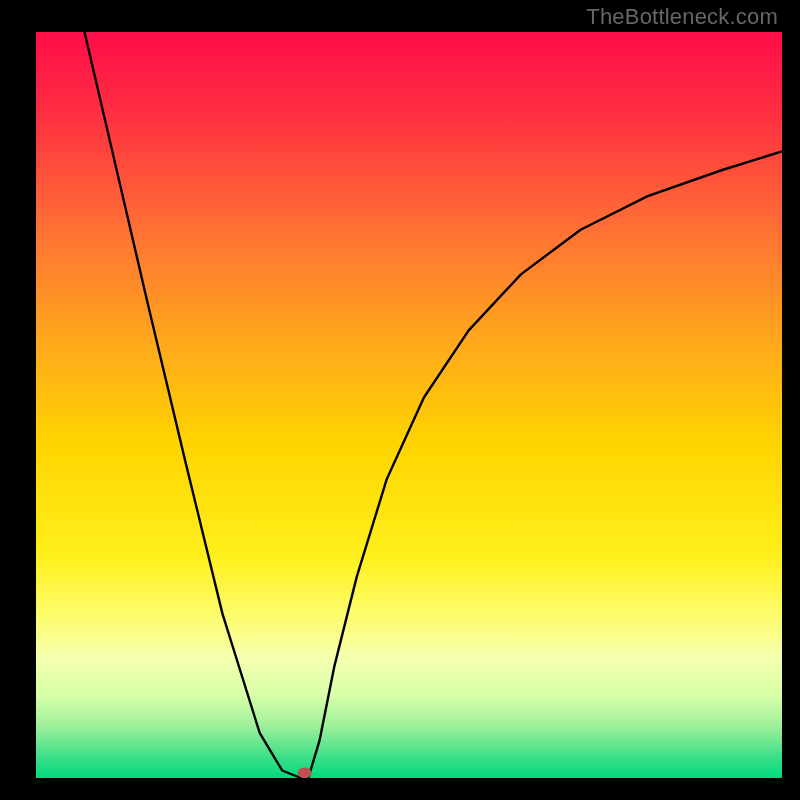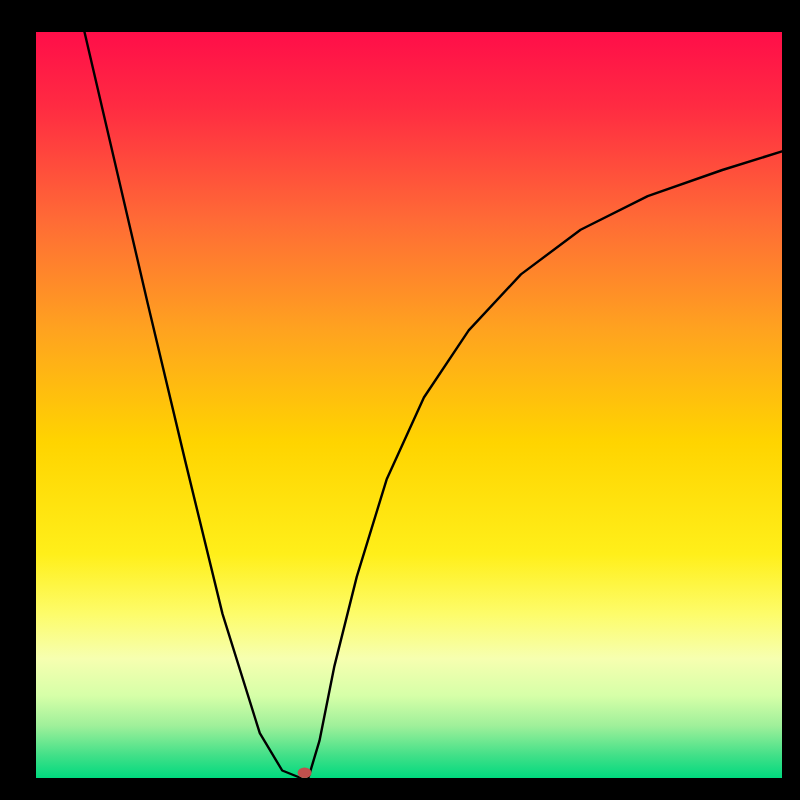--- a/index.html
+++ b/index.html
@@ -29,20 +29,21 @@
   svg {
     position: absolute;
     top: 0;
     left: 0;
   }
 </style>
 </head>
 <body>
 
 <div class="frame">
+  <div class="watermark">TheBottleneck.com</div>
 
   <svg id="chart-svg" width="800" height="800" viewBox="0 0 800 800">
     <defs>
       <linearGradient id="bg-grad" x1="0" y1="0" x2="0" y2="1">
           <stop offset="0%" stop-color="#ff0e49"></stop>
           <stop offset="10%" stop-color="#ff2b42"></stop>
           <stop offset="25%" stop-color="#ff6a36"></stop>
           <stop offset="40%" stop-color="#ffa31f"></stop>
           <stop offset="55.00000000000001%" stop-color="#ffd400"></stop>
           <stop offset="70%" stop-color="#ffef1a"></stop>

